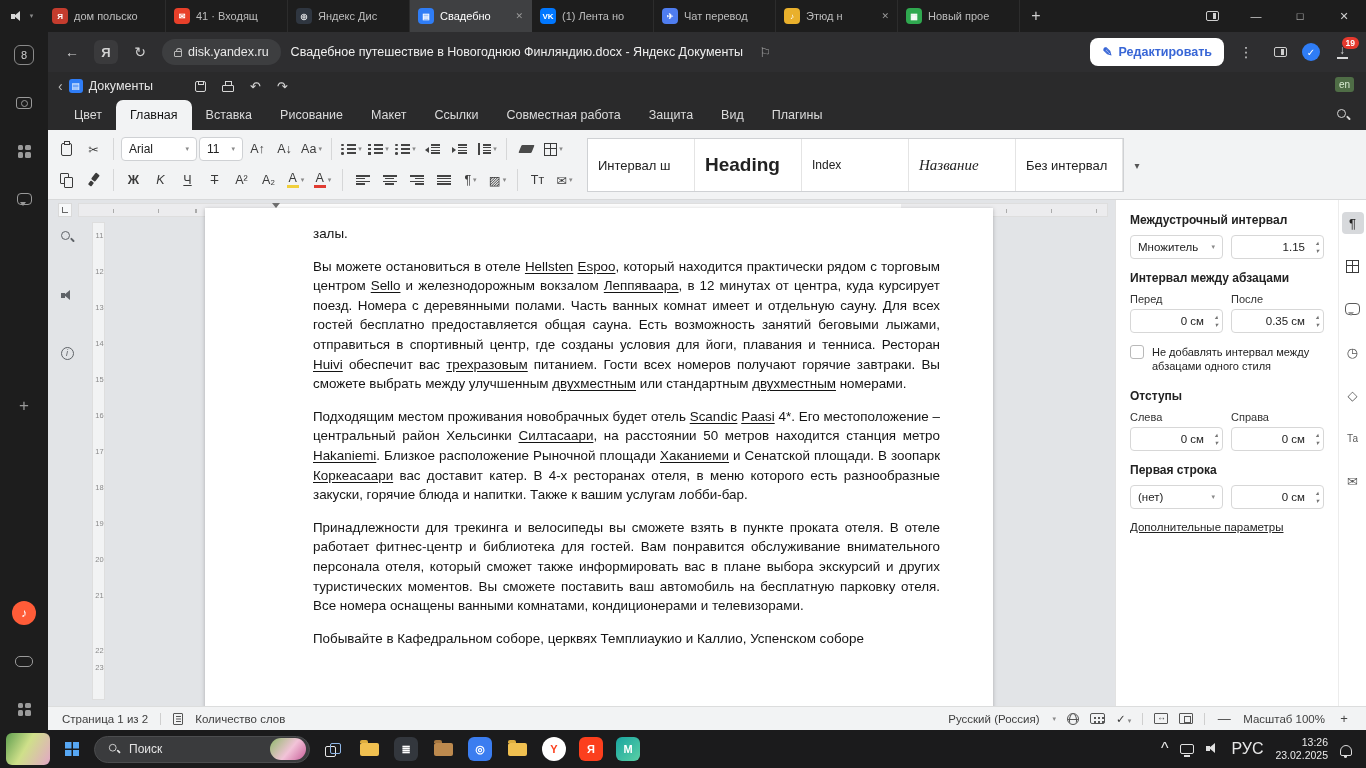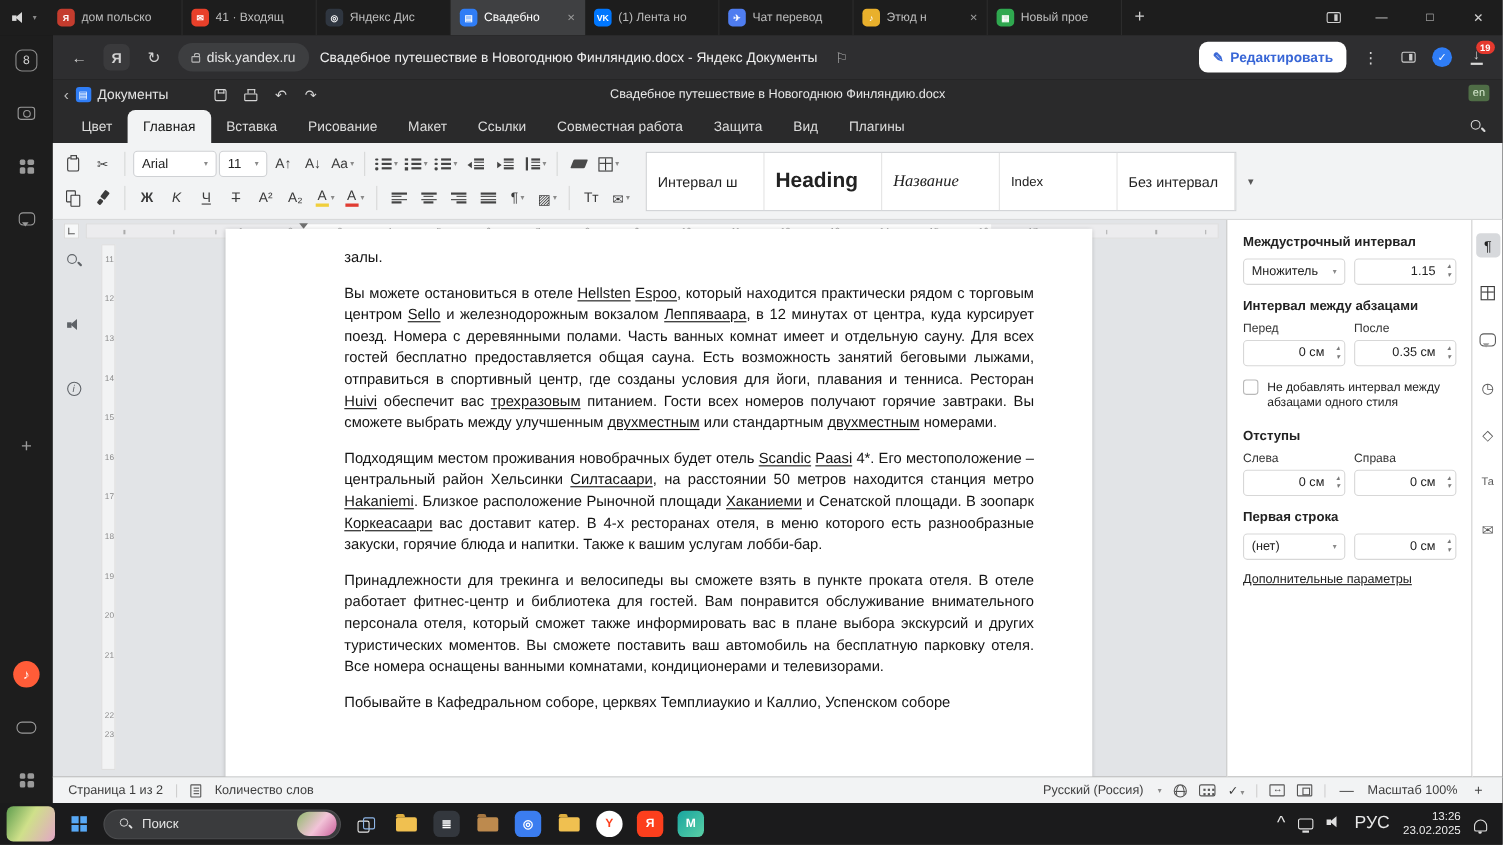--- a/index.html
+++ b/index.html
@@ -329,21 +329,20 @@
   <div class="appheader" data-interactable="false">
     <span class="back-chev" data-interactable="true">‹</span>
     <span class="doc-logo" data-interactable="false">▤</span>
     <span class="hdr-label" data-interactable="true">Документы</span>
     <div class="hdr-icons">
       <span class="i-save" data-interactable="true"></span>
       <span class="i-print" data-interactable="true"></span>
       <span data-interactable="true">↶</span>
       <span data-interactable="true">↷</span>
     </div>
-    <div class="hdr-title" data-interactable="false">Свадебное путешествие в Новогоднюю Финляндию.docx</div>
     <span class="lang-badge" data-interactable="true">en</span>
   </div>
 
   <div class="menubar" data-interactable="false">
     <div class="menu-items" data-interactable="false">
         <div class="menu-item" data-interactable="true">Цвет</div>
         <div class="menu-item active" data-interactable="true">Главная</div>
         <div class="menu-item" data-interactable="true">Вставка</div>
         <div class="menu-item" data-interactable="true">Рисование</div>
         <div class="menu-item" data-interactable="true">Макет</div>
@@ -513,22 +512,22 @@
         <span class="tbtn" data-interactable="true">
             <span data-interactable="false">✉</span>
             <span class="cdn" data-interactable="false">▾</span>
           </span>
       </div>
     </div>
     <div class="styles-wrap">
       <div class="styles-gallery" data-interactable="false">
           <div class="style-item st-basic" data-interactable="true">Интервал ш</div>
           <div class="style-item st-heading" data-interactable="true">Heading</div>
+          <div class="style-item st-index" data-interactable="true">Index</div>
           <div class="style-item st-title" data-interactable="true">Название</div>
-          <div class="style-item st-index" data-interactable="true">Index</div>
           <div class="style-item st-nospace" data-interactable="true">Без интервал</div>
         </div>
       <div class="gal-expand" data-interactable="true">▾</div>
     </div>
   </div>
 
   <div class="docarea" data-interactable="false">
     <div class="corner-box" data-interactable="true">
         <span class="corner-l" data-interactable="false"></span>
       </div>

